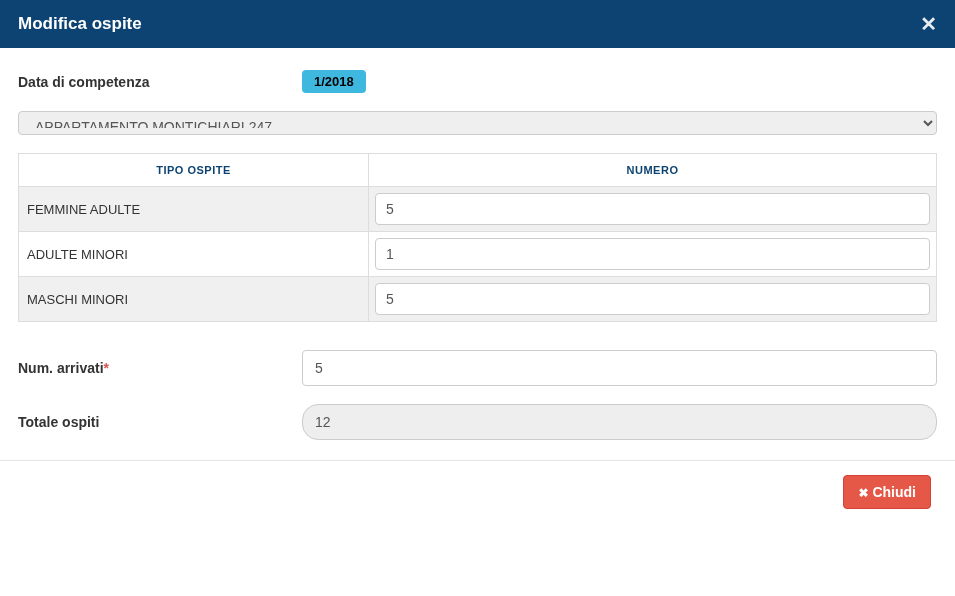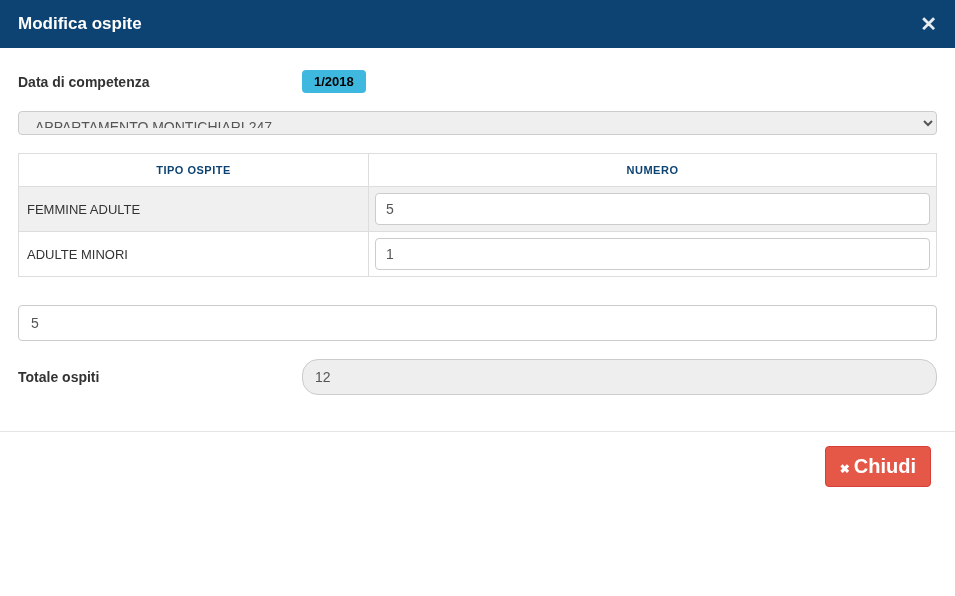--- a/index.html
+++ b/index.html
@@ -137,21 +137,21 @@
     .modal-footer {
       border-top: 1px solid #e5e5e5;
       padding: 14px 18px;
       text-align: right;
     }
     .btn {
       display: inline-flex;
       align-items: center;
       gap: 4px;
       padding: 8px 14px;
-      font-size: 20px;
+      font-size: 14px;
       font-weight: bold;
       border-radius: 4px;
       cursor: pointer;
       border: 1px solid transparent;
       color: #ffffff;
     }
     .btn-close {
       background: #e55847;
       border-color: #d43f3a;
       margin-right: 6px;
@@ -206,28 +206,37 @@
           <td class="num-col">
             <input class="table-input" value="5" style="">
           </td>
         </tr>
         <tr>
           <td class="type-col">ADULTE MINORI</td>
           <td class="num-col">
             <input class="table-input" value="1" style="">
           </td>
         </tr>
+        <tr>
+          <td class="type-col">MASCHI MINORI</td>
+          <td class="num-col">
+            <input class="table-input" value="5" style="">
+          </td>
+        </tr>
       </tbody>
     </table>
 
     <div class="form-row">
+      <div class="form-label">
+        <span>Num. arrivati</span><span class="required-mark">*</span>
+      </div>
       <input class="input-field" value="5" style="">
     </div>
 
-    <div class="form-row" style="margin-bottom:20px;justify-content:center;">
+    <div class="form-row" style="margin-bottom:4px;justify-content:center;">
       <div class="form-label">Totale ospiti</div>
       <input class="input-field readonly" readonly="" value="12" style="">
     </div>
 
   </div>
 
   <div class="modal-footer">
     <button class="btn btn-close">
       <span class="icon-x"></span>
       <span>Chiudi</span>

